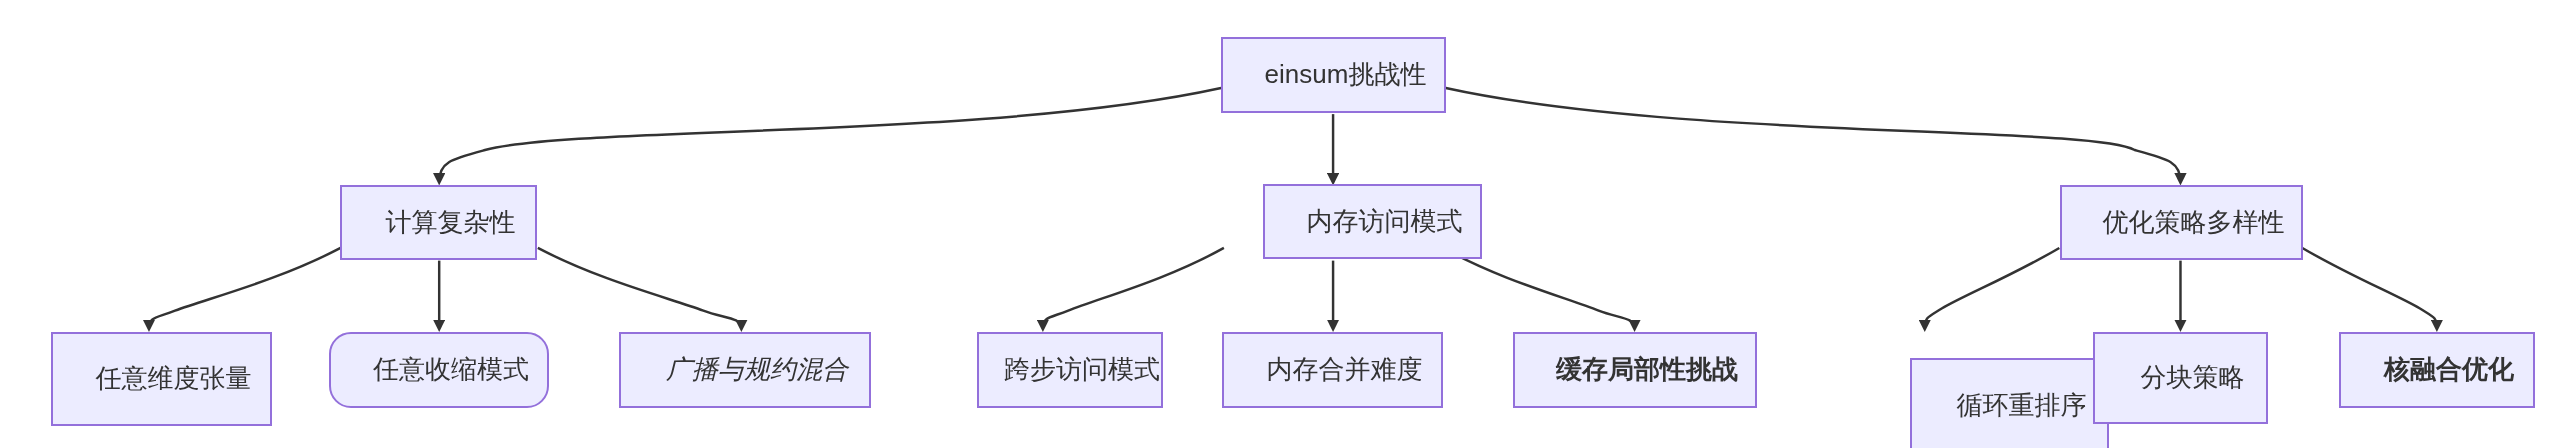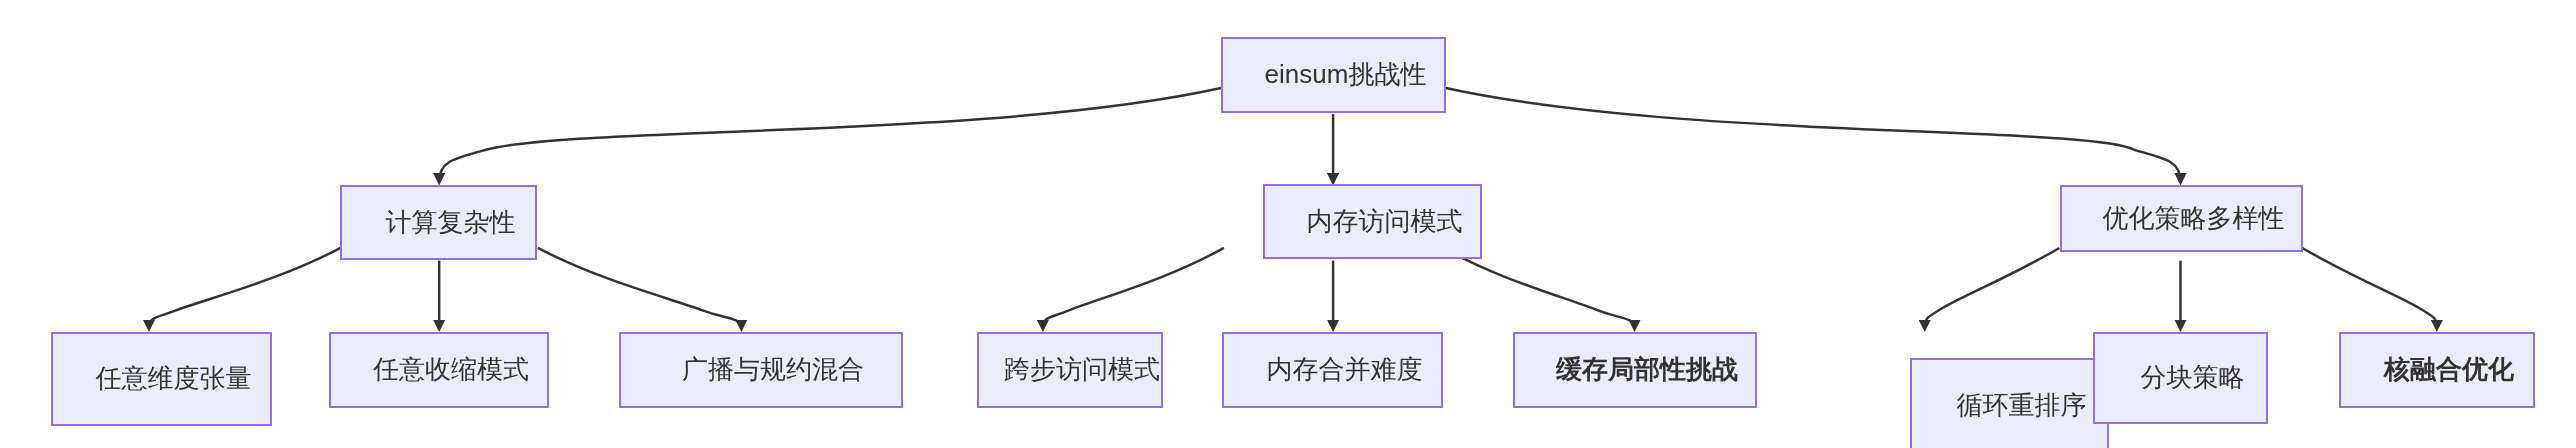--- a/index.html
+++ b/index.html
@@ -39,24 +39,24 @@
     text-align: center;
     font-size: 26px;
     line-height: 1.2;
     white-space: nowrap;
     padding-left: 24px;
   }
   
   #node-root { left: 1221px; top: 37px;  width: 225px; height: 76px; }
   #node-n1   { left: 340px;  top: 185px; width: 197px; height: 75px; }
   #node-n2   { left: 1224px; top: 184px; width: 219px; height: 75px; margin-left: 39px; }
-  #node-n3   { left: 2060px; top: 185px; width: 243px; height: 67px; }
+  #node-n3   { left: 2060px; top: 185px; width: 243px; height: 75px; }
   #node-l1   { left: 39px;   top: 332px; width: 221px; height: 94px; margin-left: 12px; }
-  #node-l2   { left: 329px;  top: 332px; width: 220px; height: 76px; }
-  #node-l3   { left: 619px;  top: 332px; width: 284px; height: 76px; }
+  #node-l2   { left: 329px;  top: 332px; width: 220px; height: 76px; border-radius: 22px; }
+  #node-l3   { left: 619px;  top: 332px; width: 252px; height: 76px; font-style: italic; }
   #node-l4   { left: 977px; top: 332px; width: 186px; height: 76px; }
   #node-l5   { left: 1222px; top: 332px; width: 221px; height: 76px; }
   #node-l6   { left: 1513px; top: 332px; width: 244px; height: 76px; font-weight: bold; }
   #node-l7   { left: 1910px; top: 332px; width: 199px; height: 96px; margin-top: 26px; }
   #node-l8   { left: 2093px; top: 332px; width: 175px; height: 92px; }
   #node-l9   { left: 2339px; top: 332px; width: 196px; height: 76px; font-weight: bold; }
 </style>
 </head>
 <body>
 

